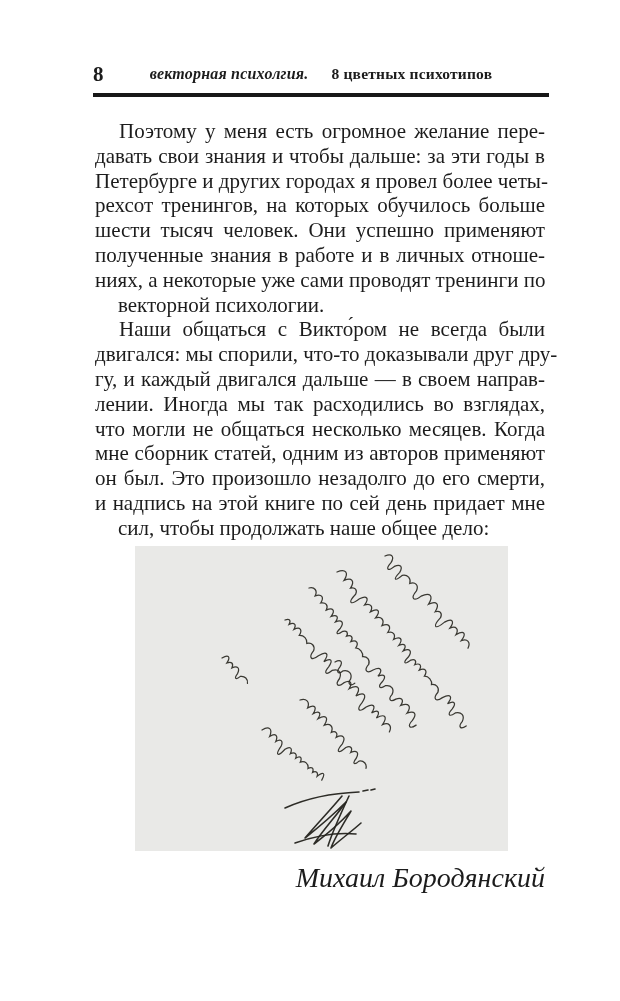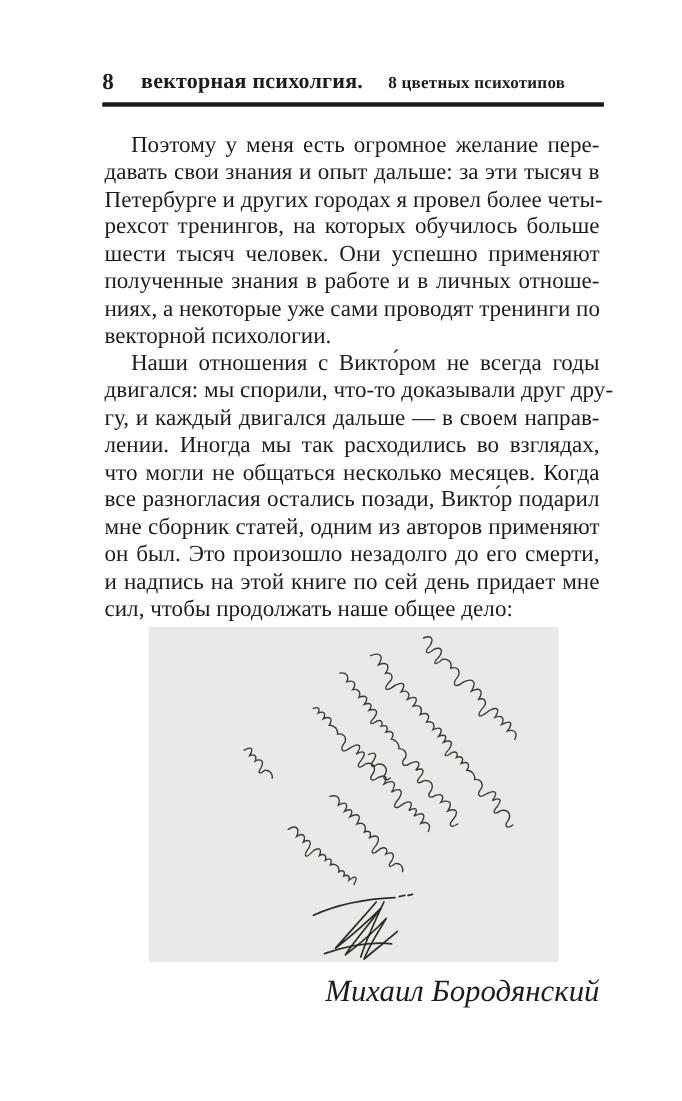--- a/index.html
+++ b/index.html
@@ -17,33 +17,33 @@
   .running-header{position:relative;width:452px;}
   .header-row{position:relative;height:26px;}
   .page-number{
     position:absolute;left:-2px;top:0;
     font-weight:bold;font-size:21px;line-height:24px;
   }
   .chapter-title{
     text-align:center;line-height:24px;white-space:nowrap;
     font-weight:bold;
   }
-  .chapter-title .t-main{font-size:20px;letter-spacing:.2px;}
+  .chapter-title .t-main{font-size:16px;letter-spacing:.2px;font-style:italic;}
   .chapter-title .t-sub{font-size:15.5px;margin-left:23px;letter-spacing:.2px;}
   .header-rule{height:4px;background:#171717;margin-top:5px;width:456px;margin-left:-2px;}
   
   .body-text{margin-top:22px;width:450px;}
   .bline{
     font-size:21px;
     height:24.8px;line-height:24.8px;
     text-align:justify;text-align-last:justify;
     white-space:nowrap;overflow:visible;
   }
   .bline.indent{padding-left:24px;}
-  .bline.end{text-align-last:left;}
+  .bline.end{text-align-last:left;margin-left:23px;}
   
   .inscription-photo{
     margin:5px 0 0 40px;padding:0;border:0;
     width:373px;height:305px;
   }
   .inscription-photo svg{display:block;}
   .hw{fill:none;stroke:#2a2923;stroke-width:1.25;stroke-linecap:round;opacity:.92;}
   .sig{fill:none;stroke:#23221c;stroke-width:1.6;stroke-linecap:round;stroke-linejoin:round;opacity:.95;}
   
   .attribution{
@@ -64,36 +64,35 @@
         <span class="t-main">векторная психолгия.</span><span class="t-sub">8 цветных психотипов</span>
       </div>
     </div>
     <div class="header-rule"></div>
   </header>
 
   <main class="body-text">
 
     <div class="para">
       <div class="bline indent">Поэтому у меня есть огромное желание пере-</div>
-      <div class="bline">давать свои знания и опыт дальше: за эти тысяч в</div>
+      <div class="bline">давать свои знания и чтобы дальше: за эти годы в</div>
       <div class="bline">Петербурге и других городах я провел более четы-</div>
       <div class="bline">рехсот тренингов, на которых обучилось больше</div>
       <div class="bline">шести тысяч человек. Они успешно применяют</div>
       <div class="bline">полученные знания в работе и в личных отноше-</div>
       <div class="bline">ниях, а некоторые уже сами проводят тренинги по</div>
       <div class="bline end">векторной психологии.</div>
     </div>
 
     <div class="para">
-      <div class="bline indent">Наши отношения с Викто́ром не всегда годы</div>
+      <div class="bline indent">Наши общаться с Викто́ром не всегда были</div>
       <div class="bline">двигался: мы спорили, что-то доказывали друг дру-</div>
       <div class="bline">гу, и каждый двигался дальше — в своем направ-</div>
       <div class="bline">лении. Иногда мы так расходились во взглядах,</div>
       <div class="bline">что могли не общаться несколько месяцев. Когда</div>
-      <div class="bline">все разногласия остались позади, Викто́р подарил</div>
       <div class="bline">мне сборник статей, одним из авторов применяют</div>
       <div class="bline">он был. Это произошло незадолго до его смерти,</div>
       <div class="bline">и надпись на этой книге по сей день придает мне</div>
       <div class="bline end">сил, чтобы продолжать наше общее дело:</div>
     </div>
 
     <figure class="inscription-photo" role="img" aria-label="рукописная дарственная надпись на книге с подписью">
       <svg width="373" height="305" viewBox="0 0 373 305" xmlns="http://www.w3.org/2000/svg">
         <rect x="0" y="0" width="373" height="305" fill="#e9e9e7"></rect>
 

